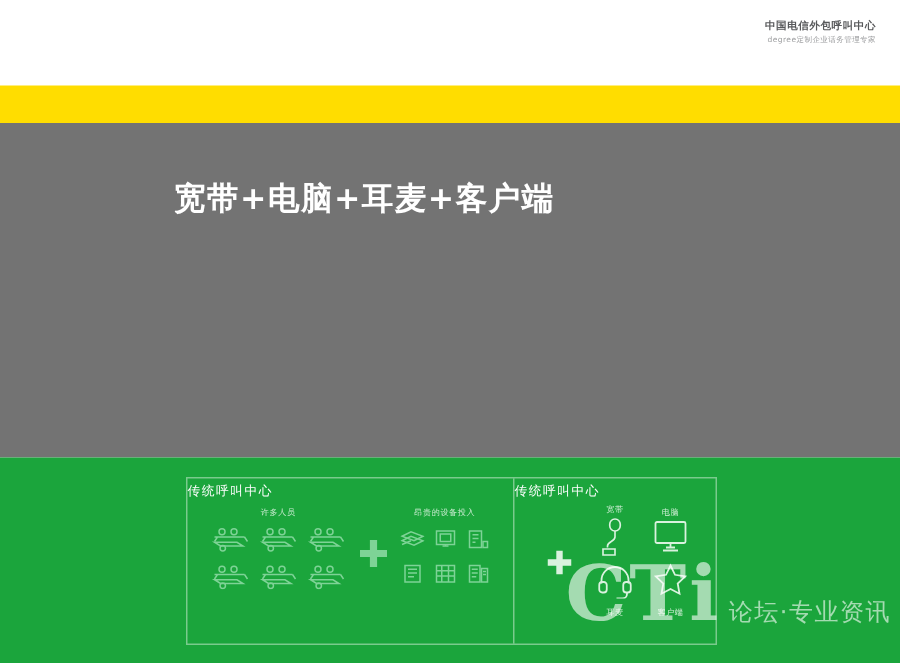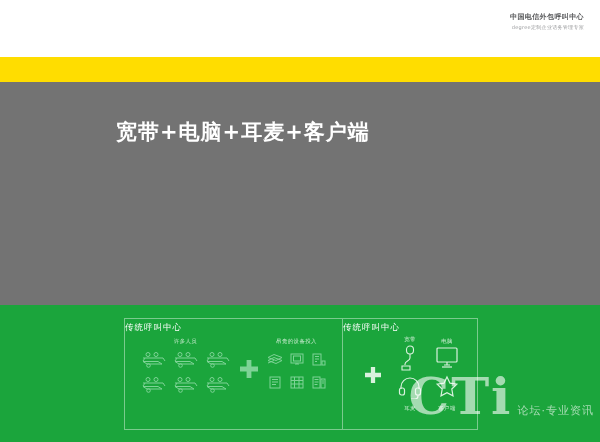--- a/index.html
+++ b/index.html
@@ -213,21 +213,21 @@
     color: #ffffff;
     letter-spacing: 2px;
     line-height: 0.95;
     text-align: center;
   }
   .wm-right {
     margin-left: 5px;
     padding-bottom: 3px;
   }
   .wm-cn {
-    font-size: 11px;
+    font-size: 16px;
     color: #ffffff;
     letter-spacing: 1px;
     line-height: 1.1;
   }
   .wm-url {
     font-family: "DejaVu Serif", "Liberation Serif", serif;
     font-size: 13px;
     color: #ffffff;
     letter-spacing: 2px;
     line-height: 1.15;

